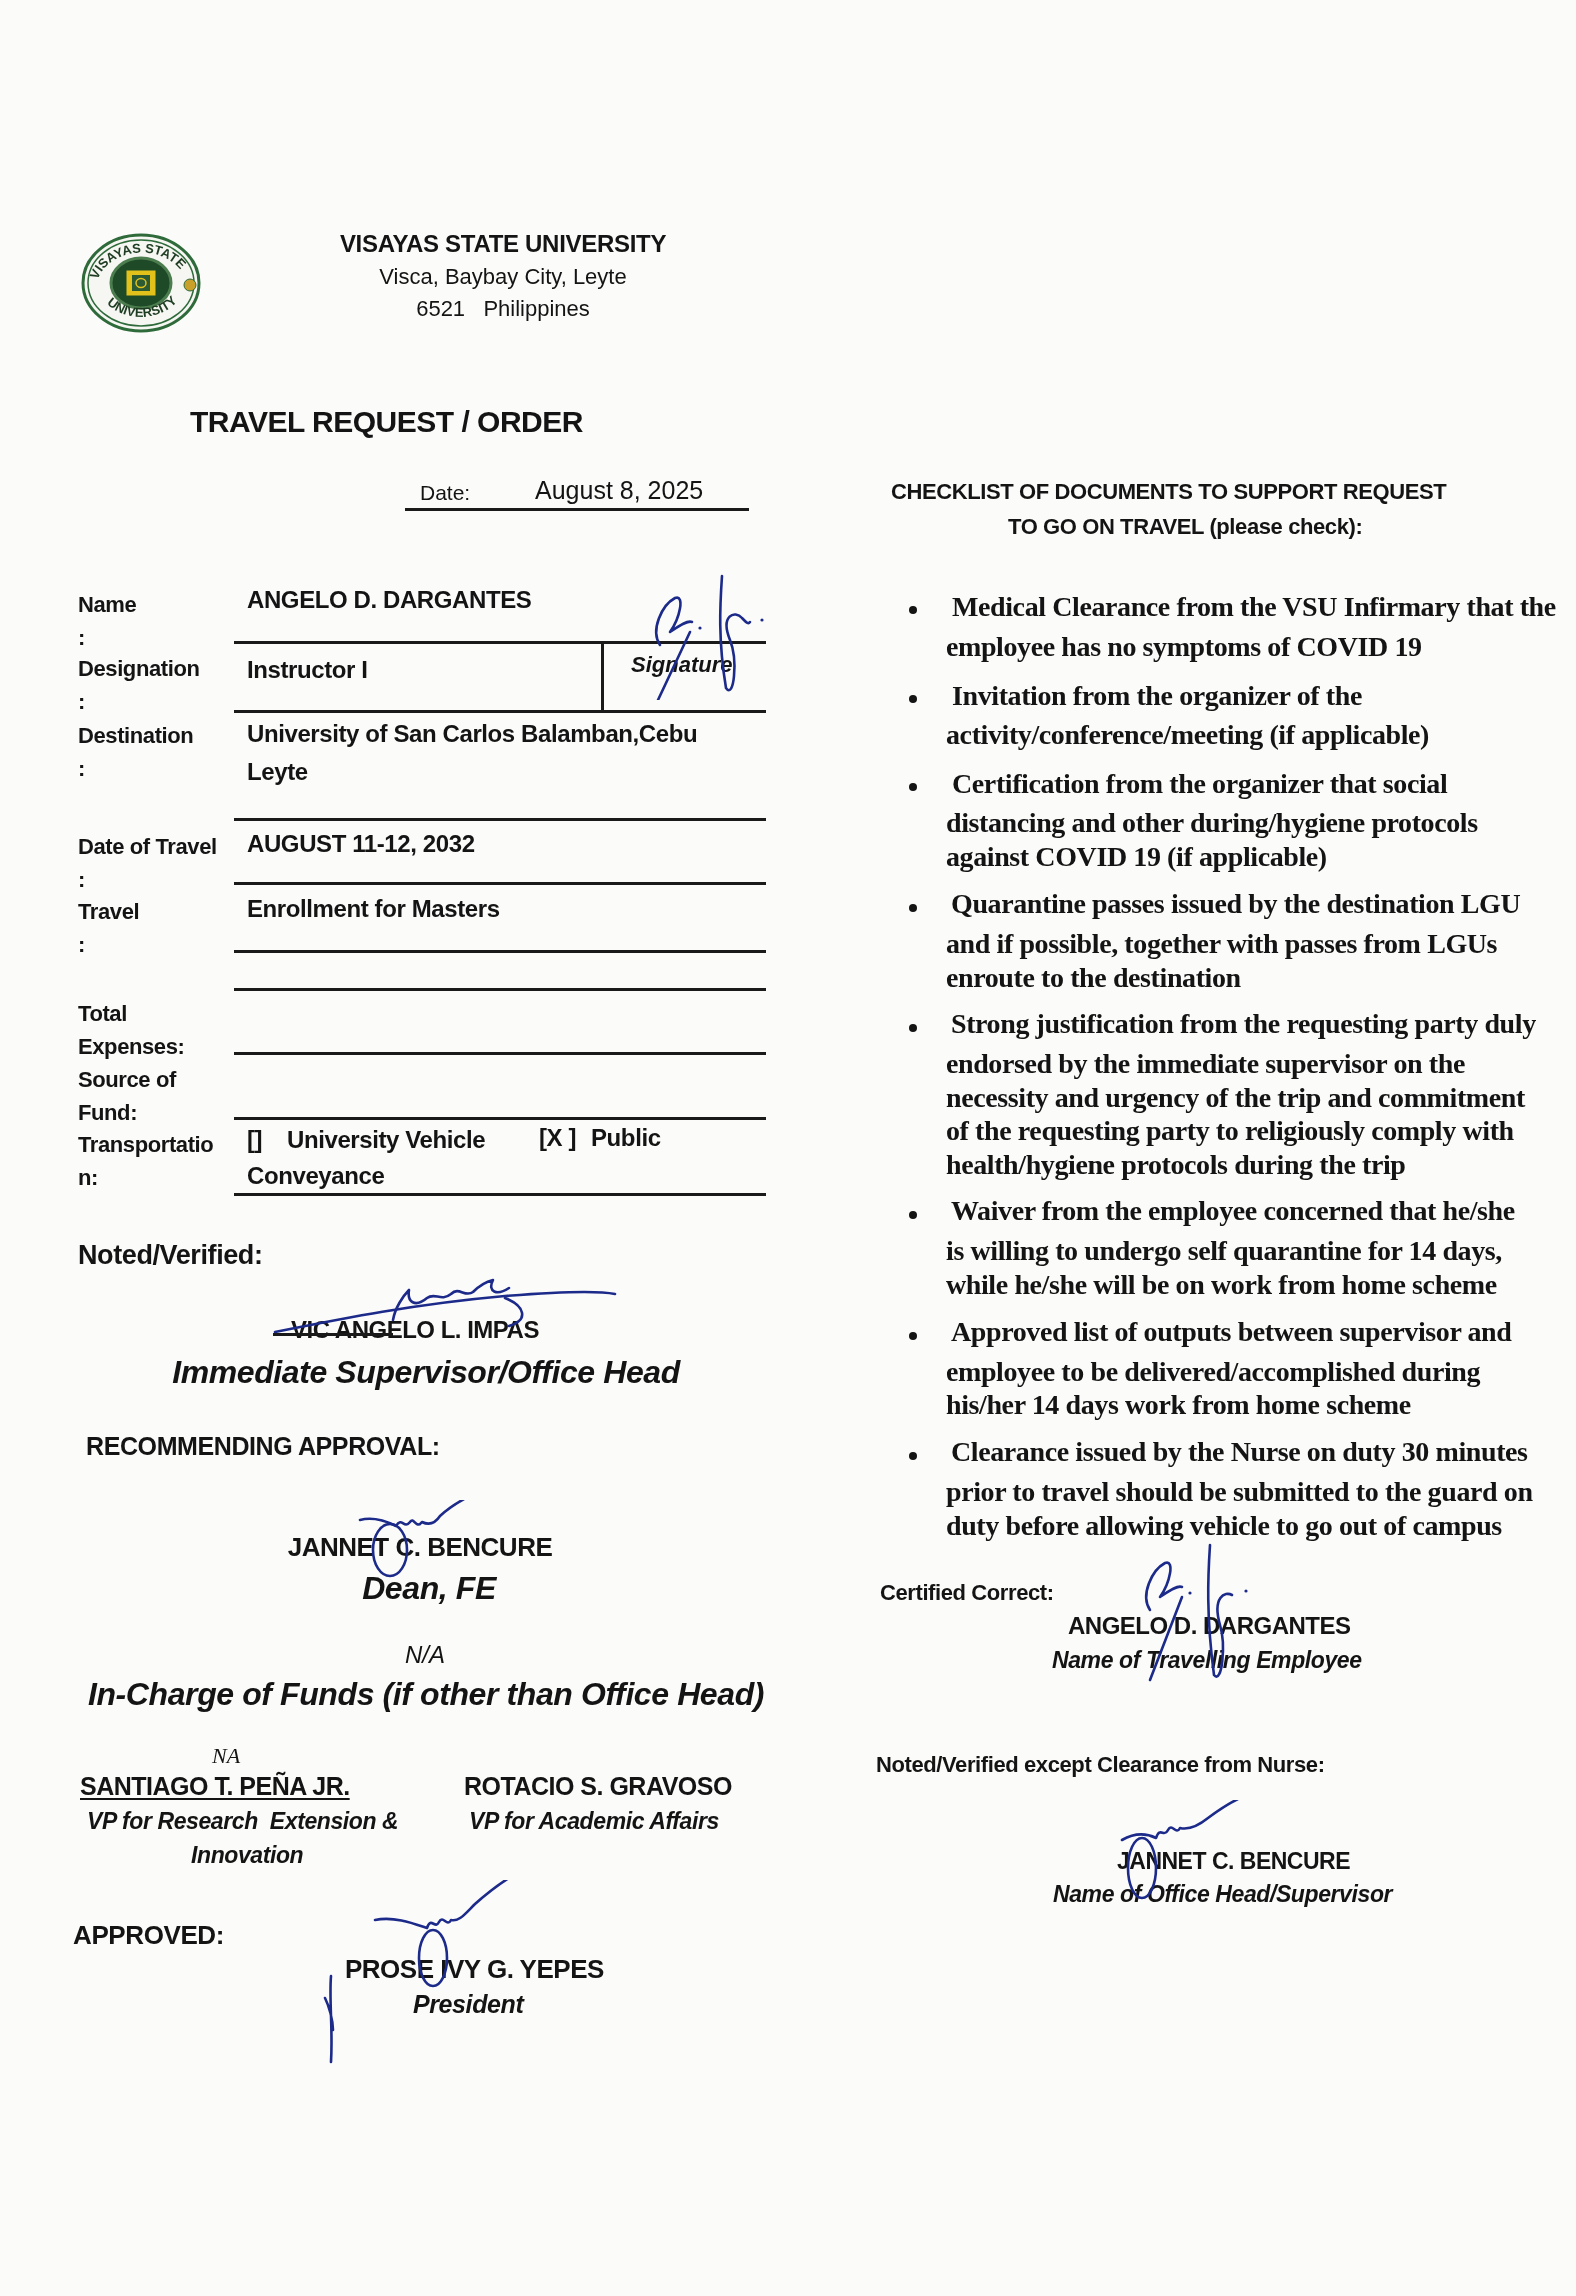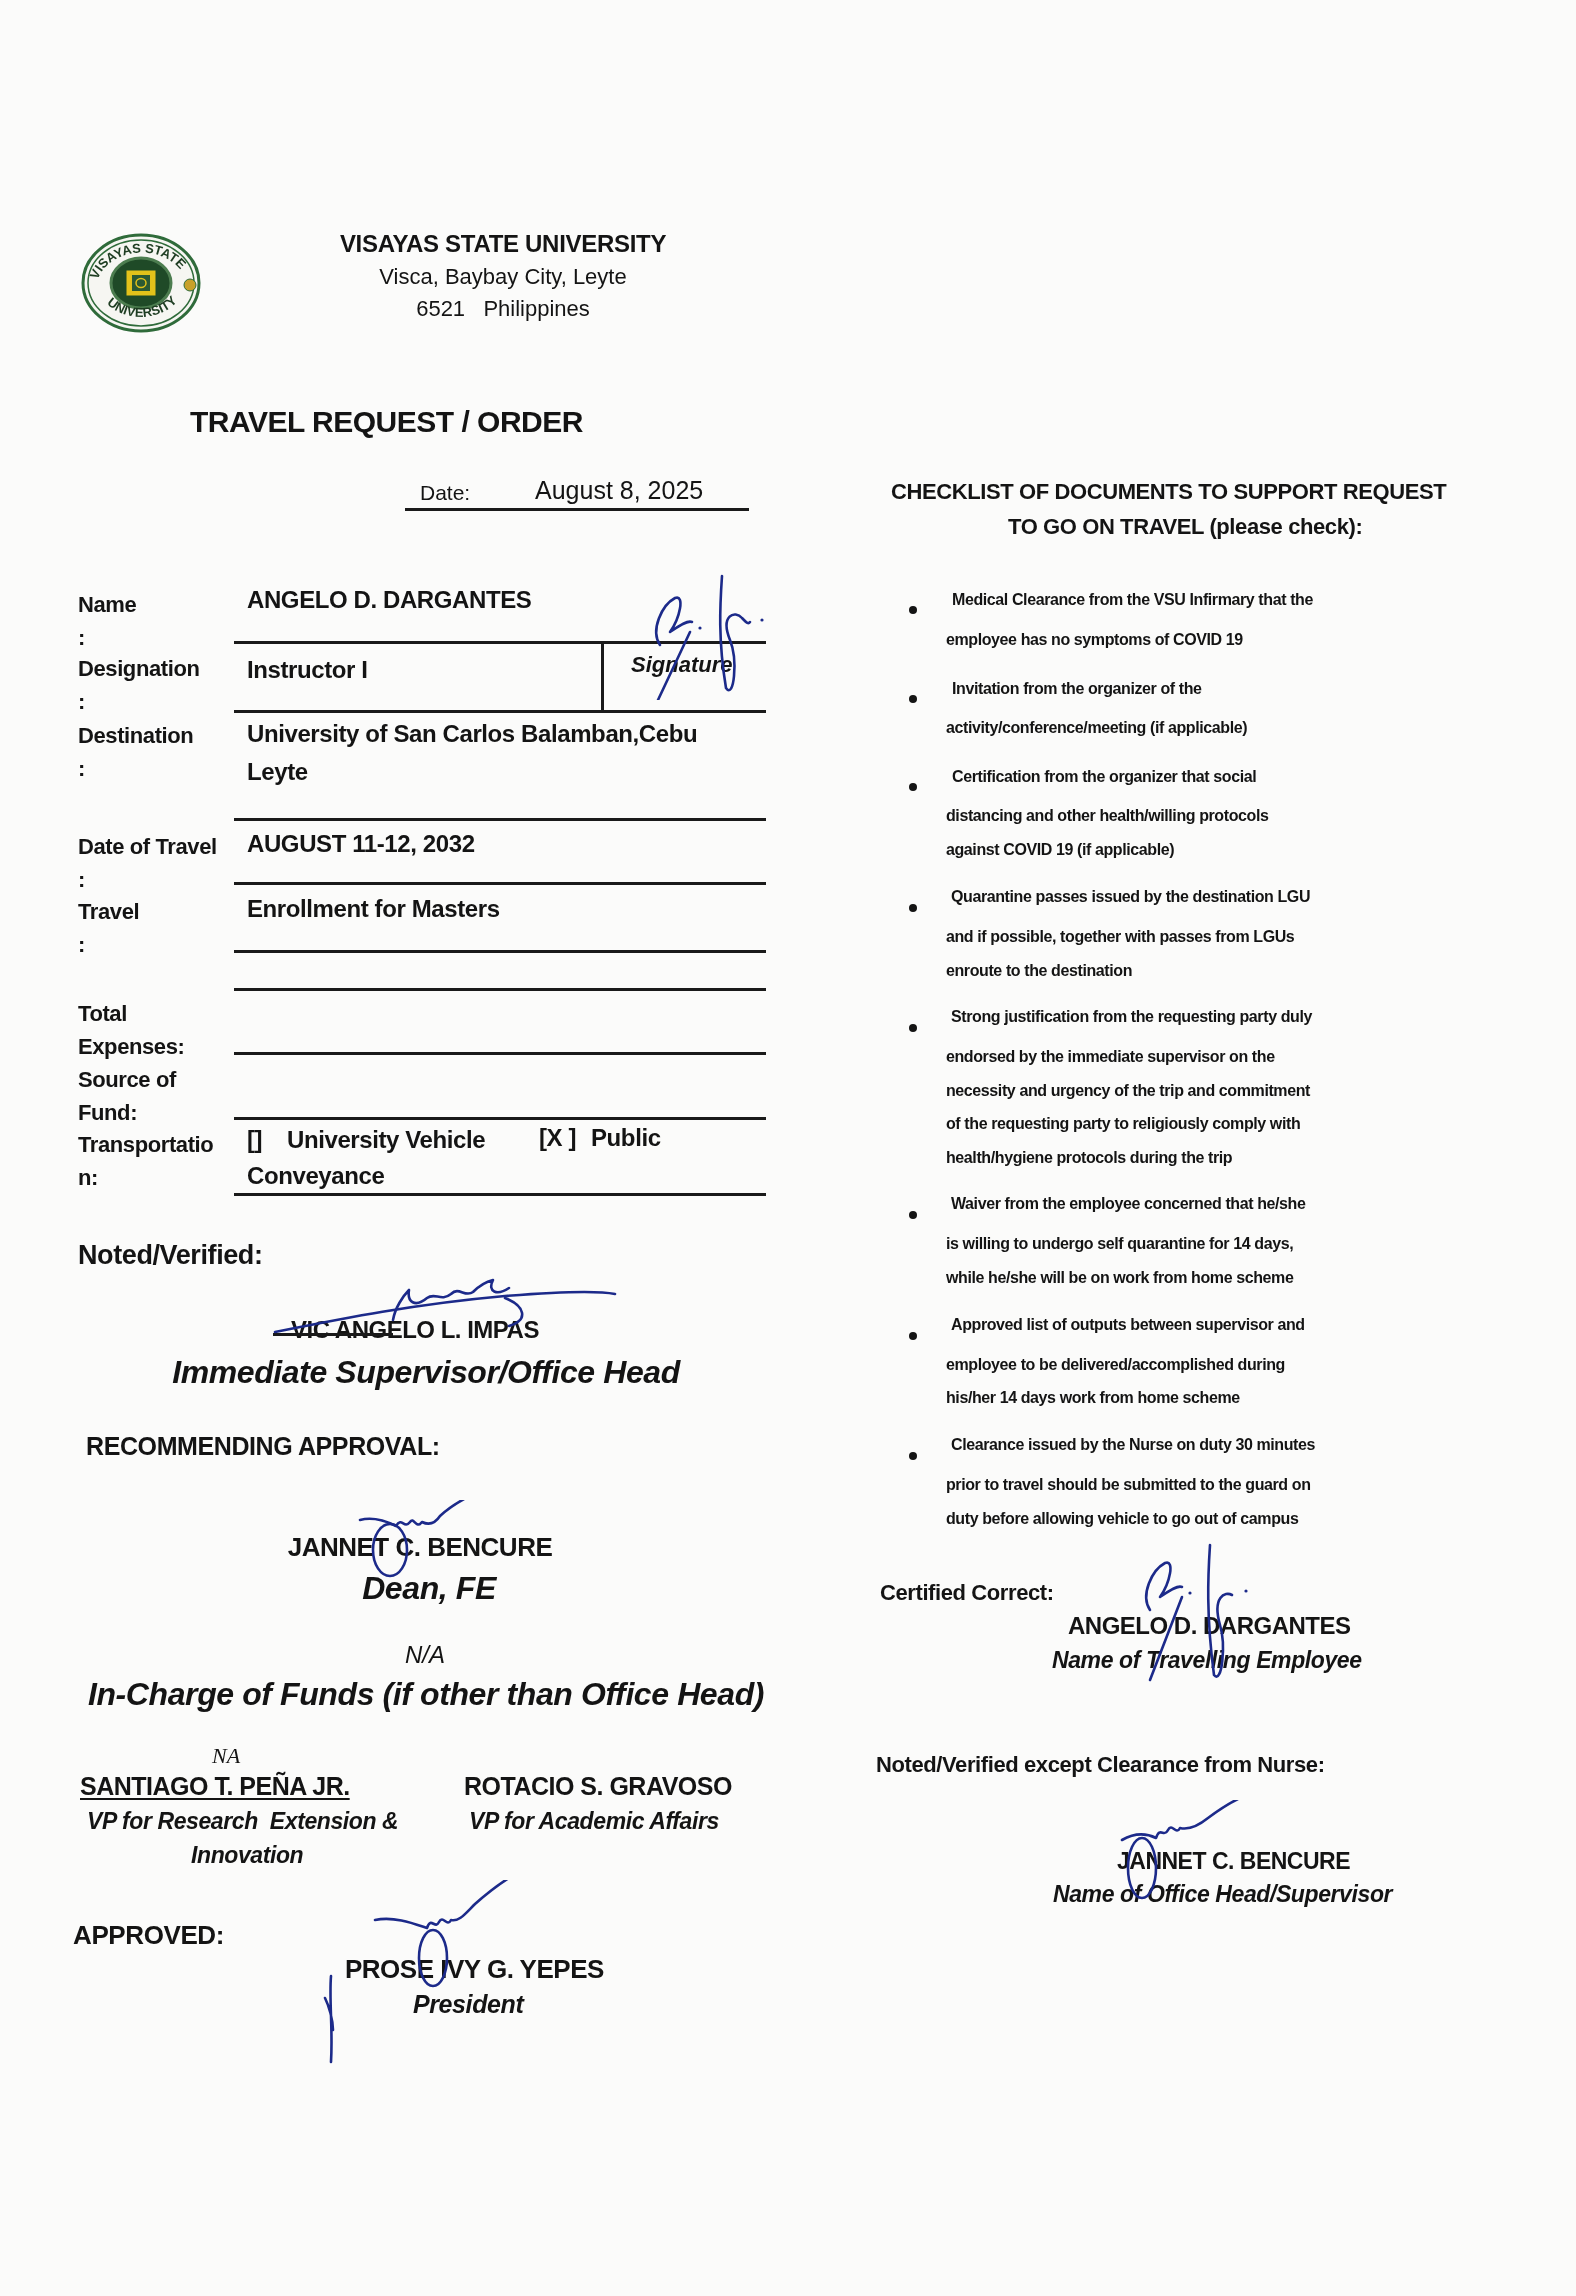--- a/index.html
+++ b/index.html
@@ -15,21 +15,21 @@
   .doc-title { font-size: 30px; font-weight: bold; letter-spacing: -0.5px; }
   .lbl { font-size: 22px; font-weight: bold; letter-spacing: -0.4px; line-height: 33px; }
   .val { font-size: 24px; font-weight: bold; letter-spacing: -0.4px; }
   .rule { position: absolute; height: 3px; background: #1a1a1a; }
   .vrule { position: absolute; width: 3px; background: #1a1a1a; }
   .sec { font-size: 25px; font-weight: bold; letter-spacing: -0.4px; }
   .signame { font-size: 26px; font-weight: bold; letter-spacing: -0.5px; }
   .sigtitle { font-size: 32px; font-weight: bold; font-style: italic; letter-spacing: -0.4px; }
   .center { text-align: center; transform: translateX(-50%); }
   .chk-head { font-size: 22px; font-weight: bold; letter-spacing: -0.4px; }
-  .chk { font-size: 16px; font-weight: bold; letter-spacing: -0.4px; }
+  .chk { font-size: 28px; font-weight: bold; letter-spacing: -0.4px; font-family: Liberation Serif, serif; }
   .bullet { position: absolute; width: 8px; height: 8px; border-radius: 50%; background: #141414; }
   .ink { position: absolute; pointer-events: none; }
   .ink path, .ink line, .ink ellipse { fill: none; stroke: #1c2a8a; stroke-width: 2.6; stroke-linecap: round; stroke-linejoin: round; }
   .strike { position: absolute; height: 2.5px; background: #1a1a1a; }
 </style>
 </head>
 <body>
 
 <div class="abs" style="left:80px; top:232px; width:122px; height:102px;">
   <svg width="122" height="102" viewBox="0 0 122 102">
@@ -147,21 +147,21 @@
 
   <div>
     <div class="bullet" style="left:909px; top:695px;"></div>
     <div class="abs chk" style="left:952px; top:680px;">Invitation from the organizer of the</div>
     <div class="abs chk" style="left:946px; top:719px;">activity/conference/meeting (if applicable)</div>
   </div>
 
   <div>
     <div class="bullet" style="left:909px; top:783px;"></div>
     <div class="abs chk" style="left:952px; top:768px;">Certification from the organizer that social</div>
-    <div class="abs chk" style="left:946px; top:807px;">distancing and other health/willing protocols</div>
+    <div class="abs chk" style="left:946px; top:807px;">distancing and other during/hygiene protocols</div>
     <div class="abs chk" style="left:946px; top:841px;">against COVID 19 (if applicable)</div>
   </div>
 
   <div>
     <div class="bullet" style="left:909px; top:904px;"></div>
     <div class="abs chk" style="left:951px; top:888px;">Quarantine passes issued by the destination LGU</div>
     <div class="abs chk" style="left:946px; top:928px;">and if possible, together with passes from LGUs</div>
     <div class="abs chk" style="left:946px; top:962px;">enroute to the destination</div>
   </div>
 

